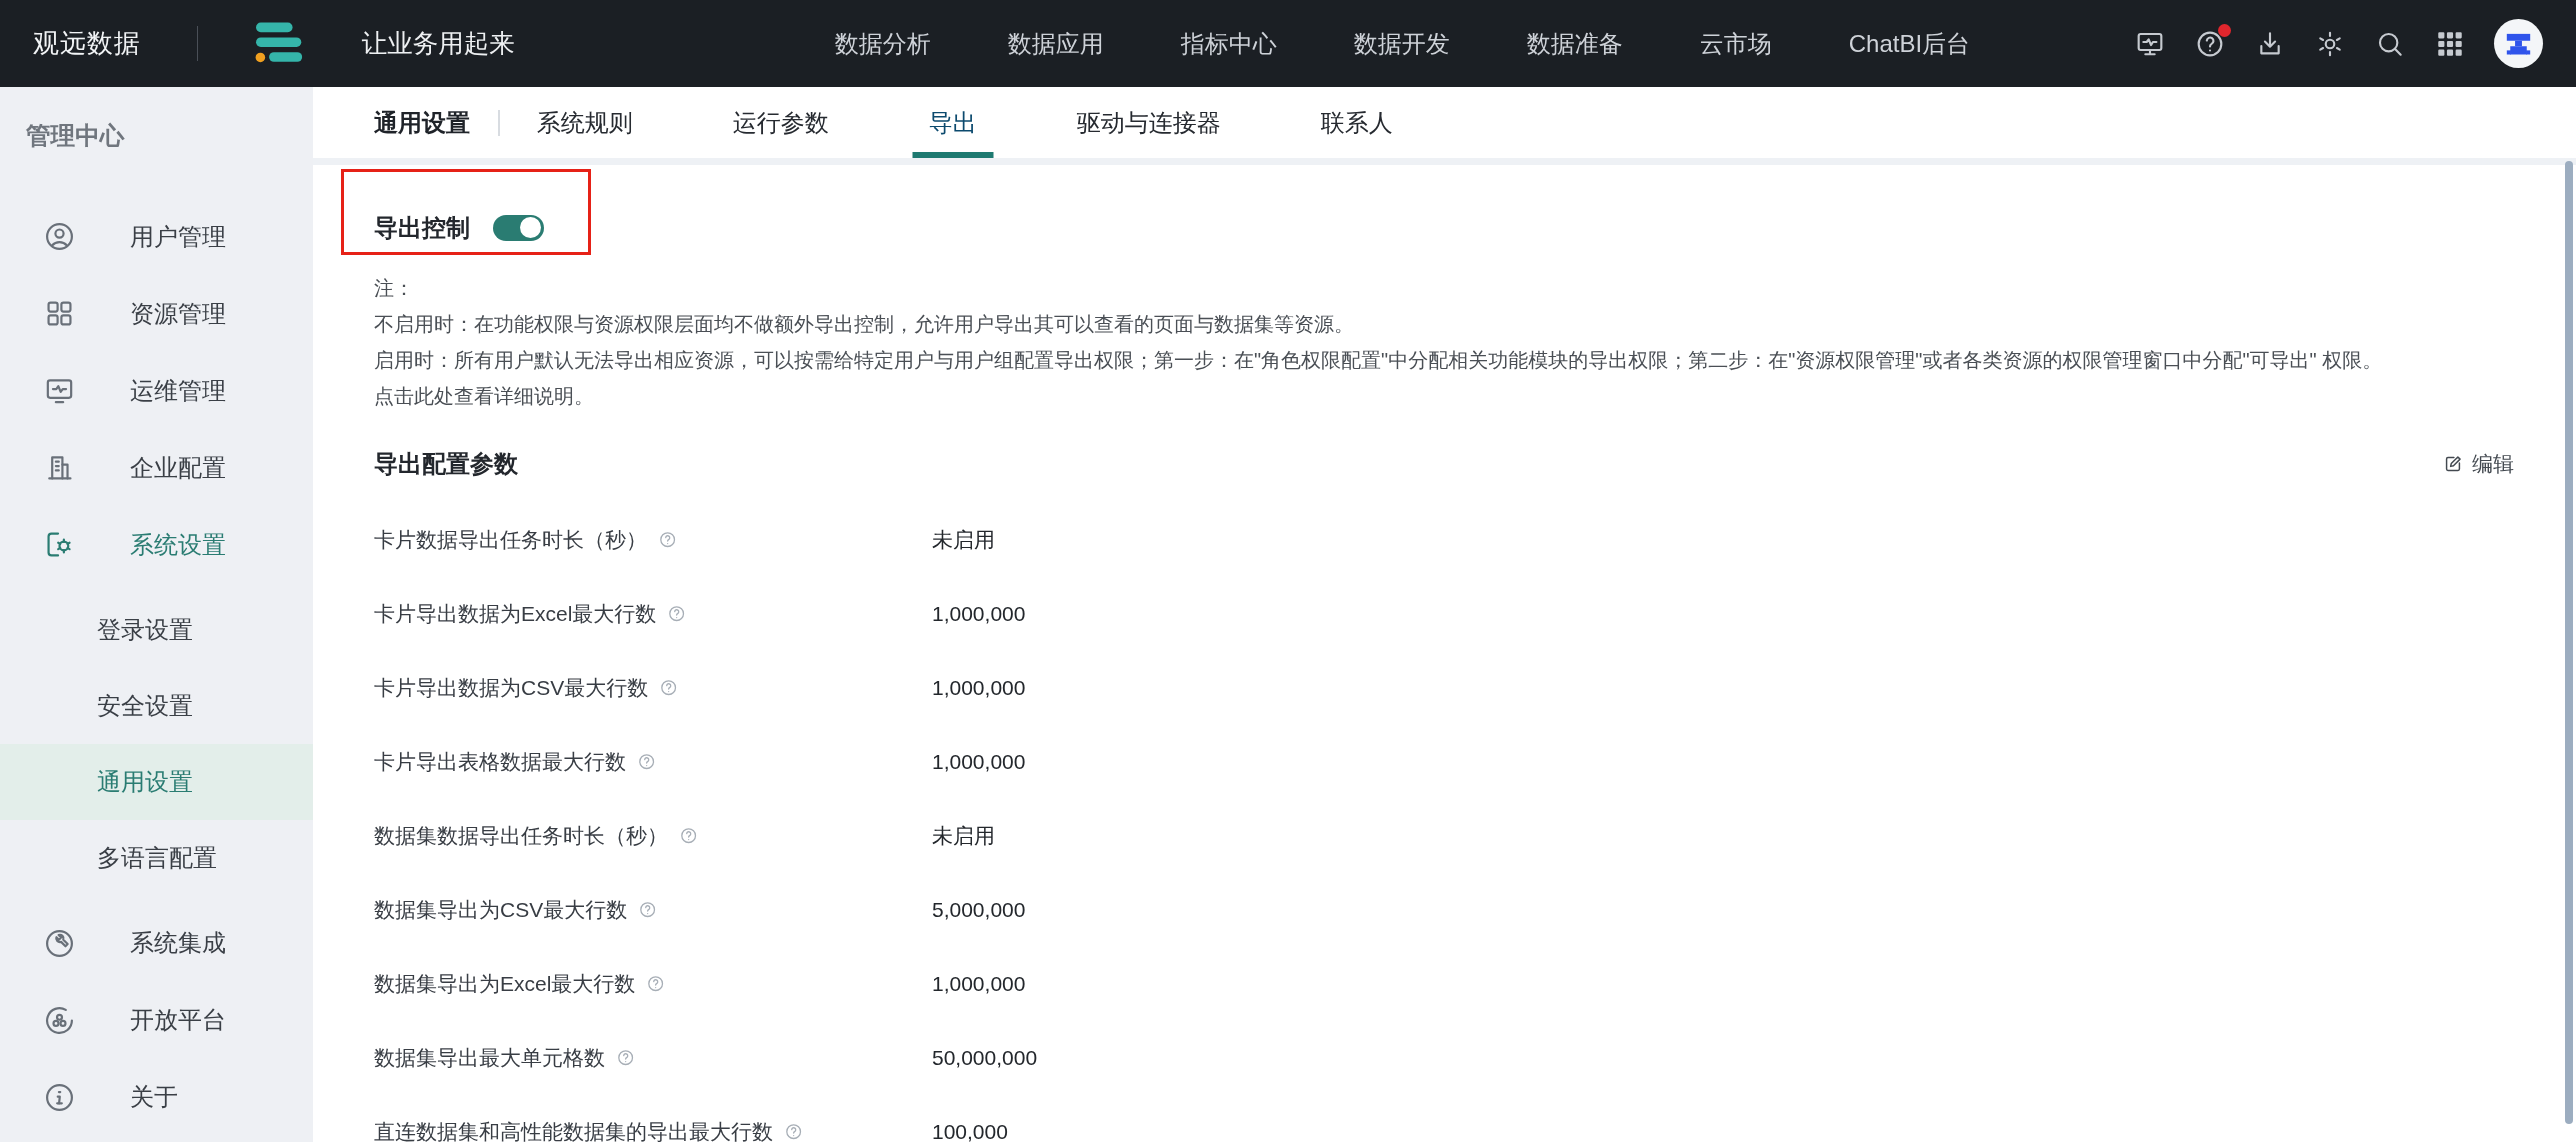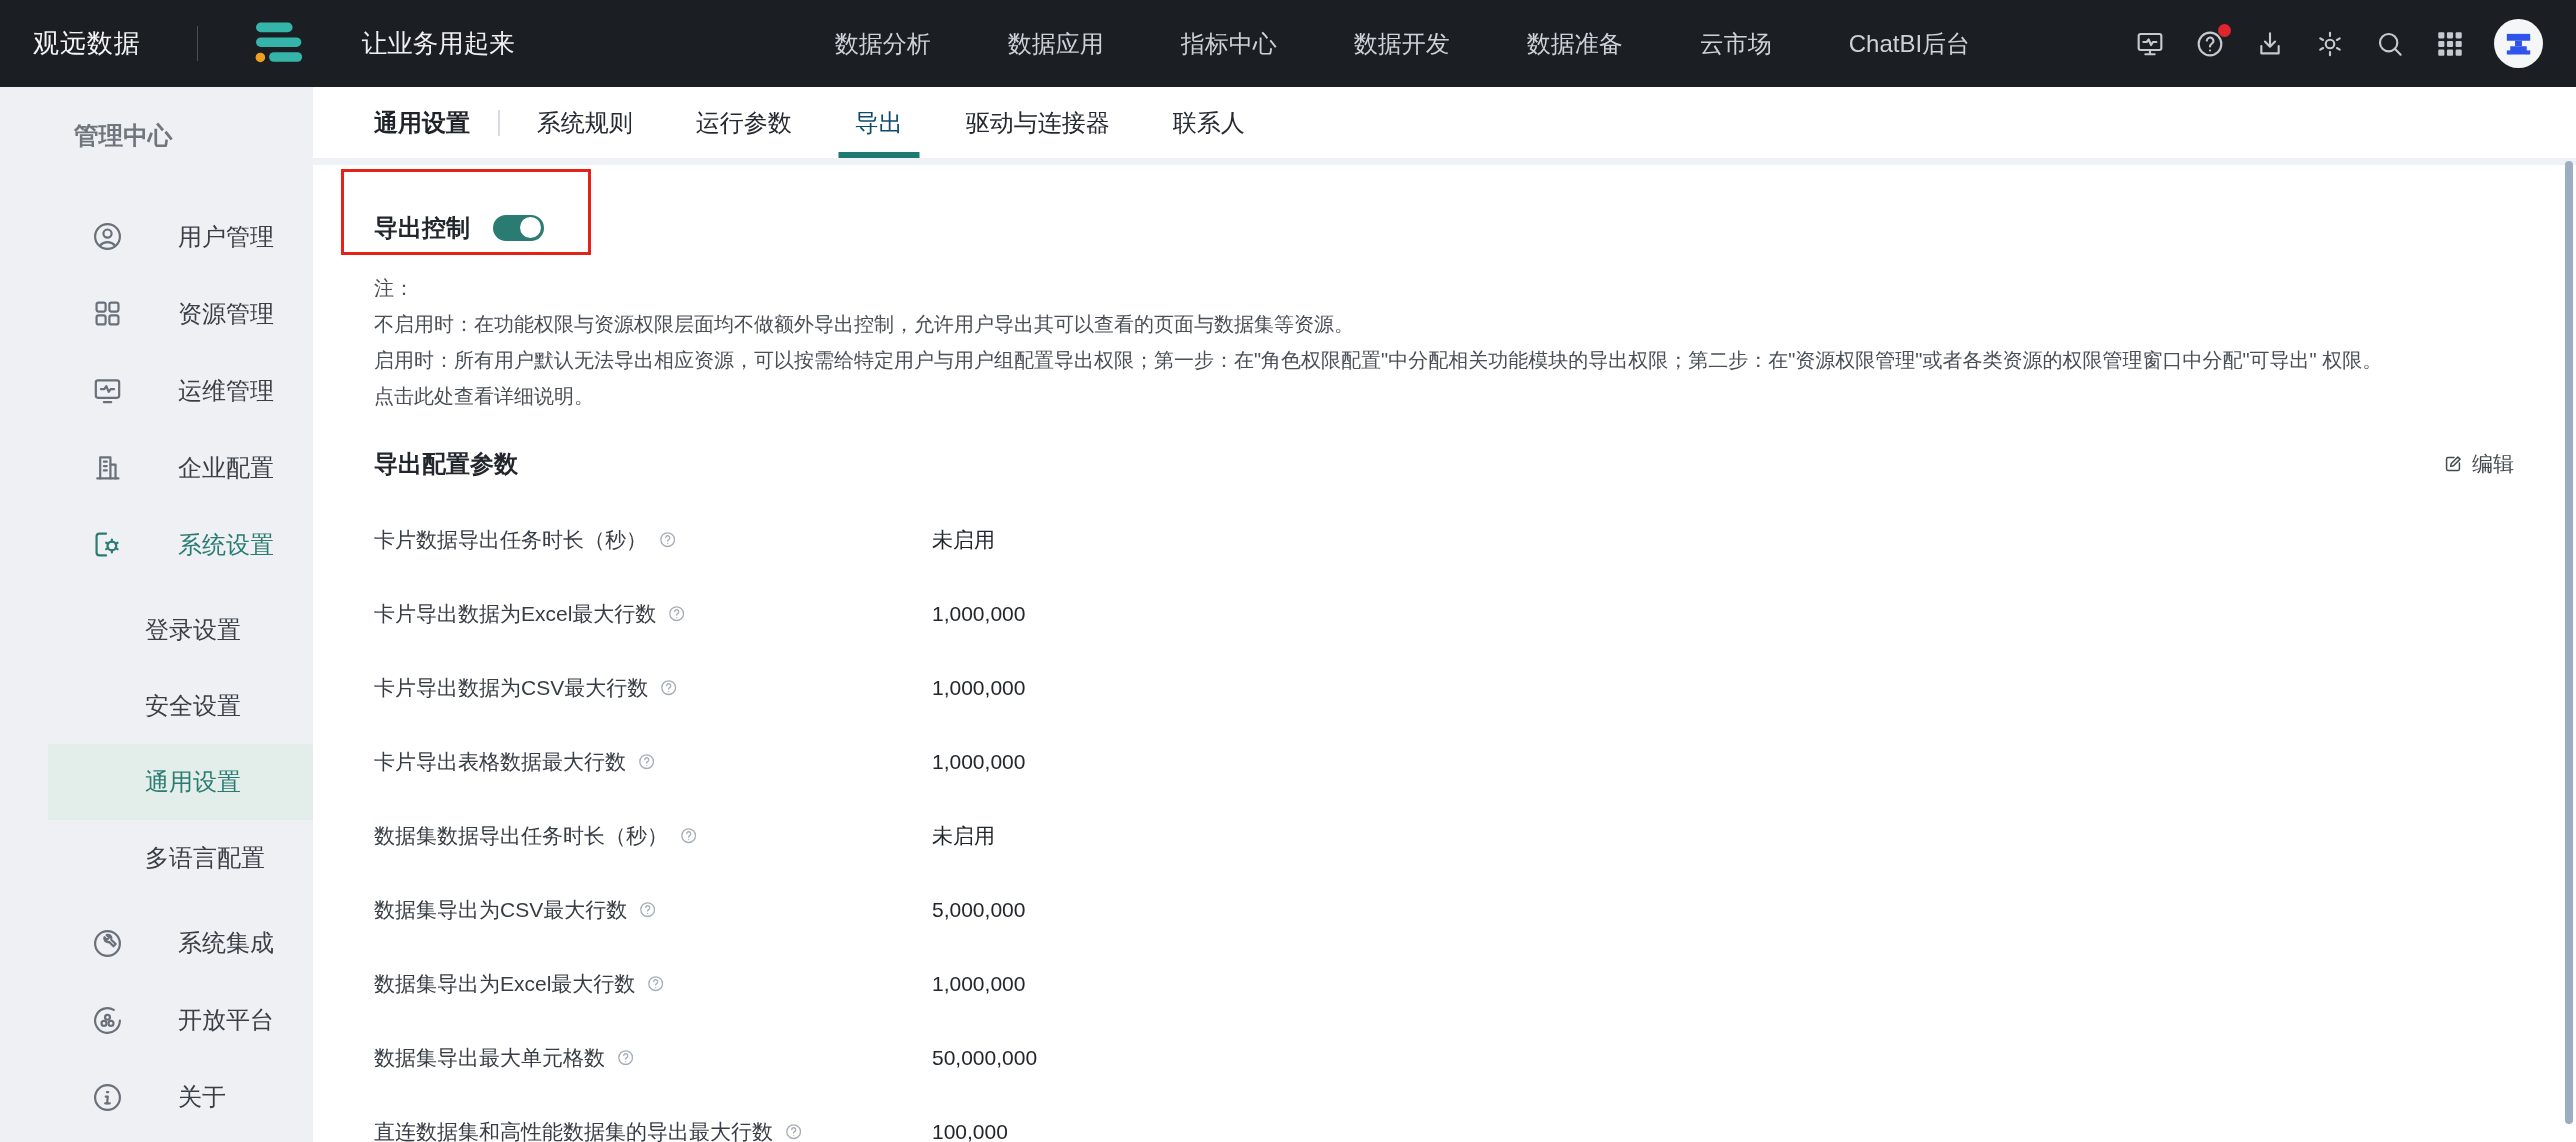--- a/index.html
+++ b/index.html
@@ -18,41 +18,41 @@
   .topnav .nav-item { color:#ced2d8; font-size:24px; cursor:pointer; white-space:nowrap; }
   .top-icons { margin-left:auto; display:flex; align-items:center; gap:28px; }
   .tico { width:32px; height:32px; color:#c6cad0; position:relative; flex:none; cursor:pointer; }
   .tico svg { width:100%; height:100%; stroke:currentColor; fill:none; stroke-width:1.6; stroke-linecap:round; stroke-linejoin:round; }
   .badge-dot { position:absolute; top:-3.5px; right:-5.3px; width:13px; height:13px; border-radius:50%; background:#e0262d; }
   .avatar { width:49px; height:49px; border-radius:50%; background:#f4f6f8; display:flex; align-items:center; justify-content:center; cursor:pointer; }
   .avatar svg { width:33px; height:33px; }
 
   
   .sidebar { position:absolute; top:87px; left:0; width:373px; height:1055px; background:#eef0f4;
-             border-right:0.9px solid #e3e6eb;padding-left:48px; }
+             border-right:0.9px solid #e3e6eb; }
   .side-title { margin:32px 0 0 26px; font-size:24.6px; font-weight:bold; color:#70767e; }
   .side-menu { margin-top:46px; }
   .side-item { height:77px; display:flex; align-items:center; padding:0 24.6px 0 42px; cursor:pointer; color:#3a3f46;gap:32px; }
   .side-item .sico { width:35px; height:35px; color:#697079; flex:none; }
   .side-item .sico svg { width:100%; height:100%; stroke:currentColor; fill:none; stroke-width:1.5; stroke-linecap:round; stroke-linejoin:round; }
   .side-item .slabel { font-size:24px; margin-left:21px; flex:1; }
   .side-item .chev { width:23px; height:23px; color:#3a3f46; flex:none; }
   .side-item .chev svg { width:100%; height:100%; stroke:currentColor; fill:none; stroke-width:2.2; stroke-linecap:round; stroke-linejoin:round; }
   .side-item.active { color:#2a7c72; }
   .side-item.active .sico, .side-item.active .chev, .side-item.active .slabel { color:#2a7c72; }
   .sub-list { padding:8.8px 0; }
   .sub-item { height:76px; display:flex; align-items:center; padding-left:97px; font-size:24px; color:#3a3f46; cursor:pointer; }
   .sub-item.selected { background:#e3eeea; color:#2a7c72; }
 
   
   .main { position:absolute; top:87px; left:313px; width:2263px; height:1055px; background:#fff; }
   .tabbar { height:71px; display:flex; align-items:center; padding-left:61px; background:#fff; }
   .page-title { font-size:24px; font-weight:bold; color:#1f2329; }
   .tab-div { width:1.8px; height:26px; background:#d8dce1; margin:0 37px 0 28px; }
-  .tabs { display:flex; align-items:flex-end; gap:63px; height:100%; }
+  .tabs { display:flex; align-items:flex-end; gap:100px; height:100%; }
   .tab { position:relative; height:100%; display:flex; align-items:center; font-size:24px; color:#262a30; cursor:pointer; white-space:nowrap; }
   .tab.active { color:#0c4a6e; }
   .tab .tab-underline { display:none; }
   .tab.active .tab-underline { display:block; position:absolute; left:50%; transform:translateX(-50%); bottom:0; width:81px; height:6.2px; background:#1e7a71; }
   .band { height:7px; background:#eef1f5; }
 
   .content { position:relative; height:977px; overflow:hidden; }
   .red-box { position:absolute; left:28px; top:4.4px; width:250px; height:86px; border:3.5px solid #e62117; pointer-events:none; }
   .export-row { display:flex; align-items:center; height:33px; margin:46px 8px 0 61px; }
   .export-label { font-size:24px; font-weight:bold; color:#23272d; }

